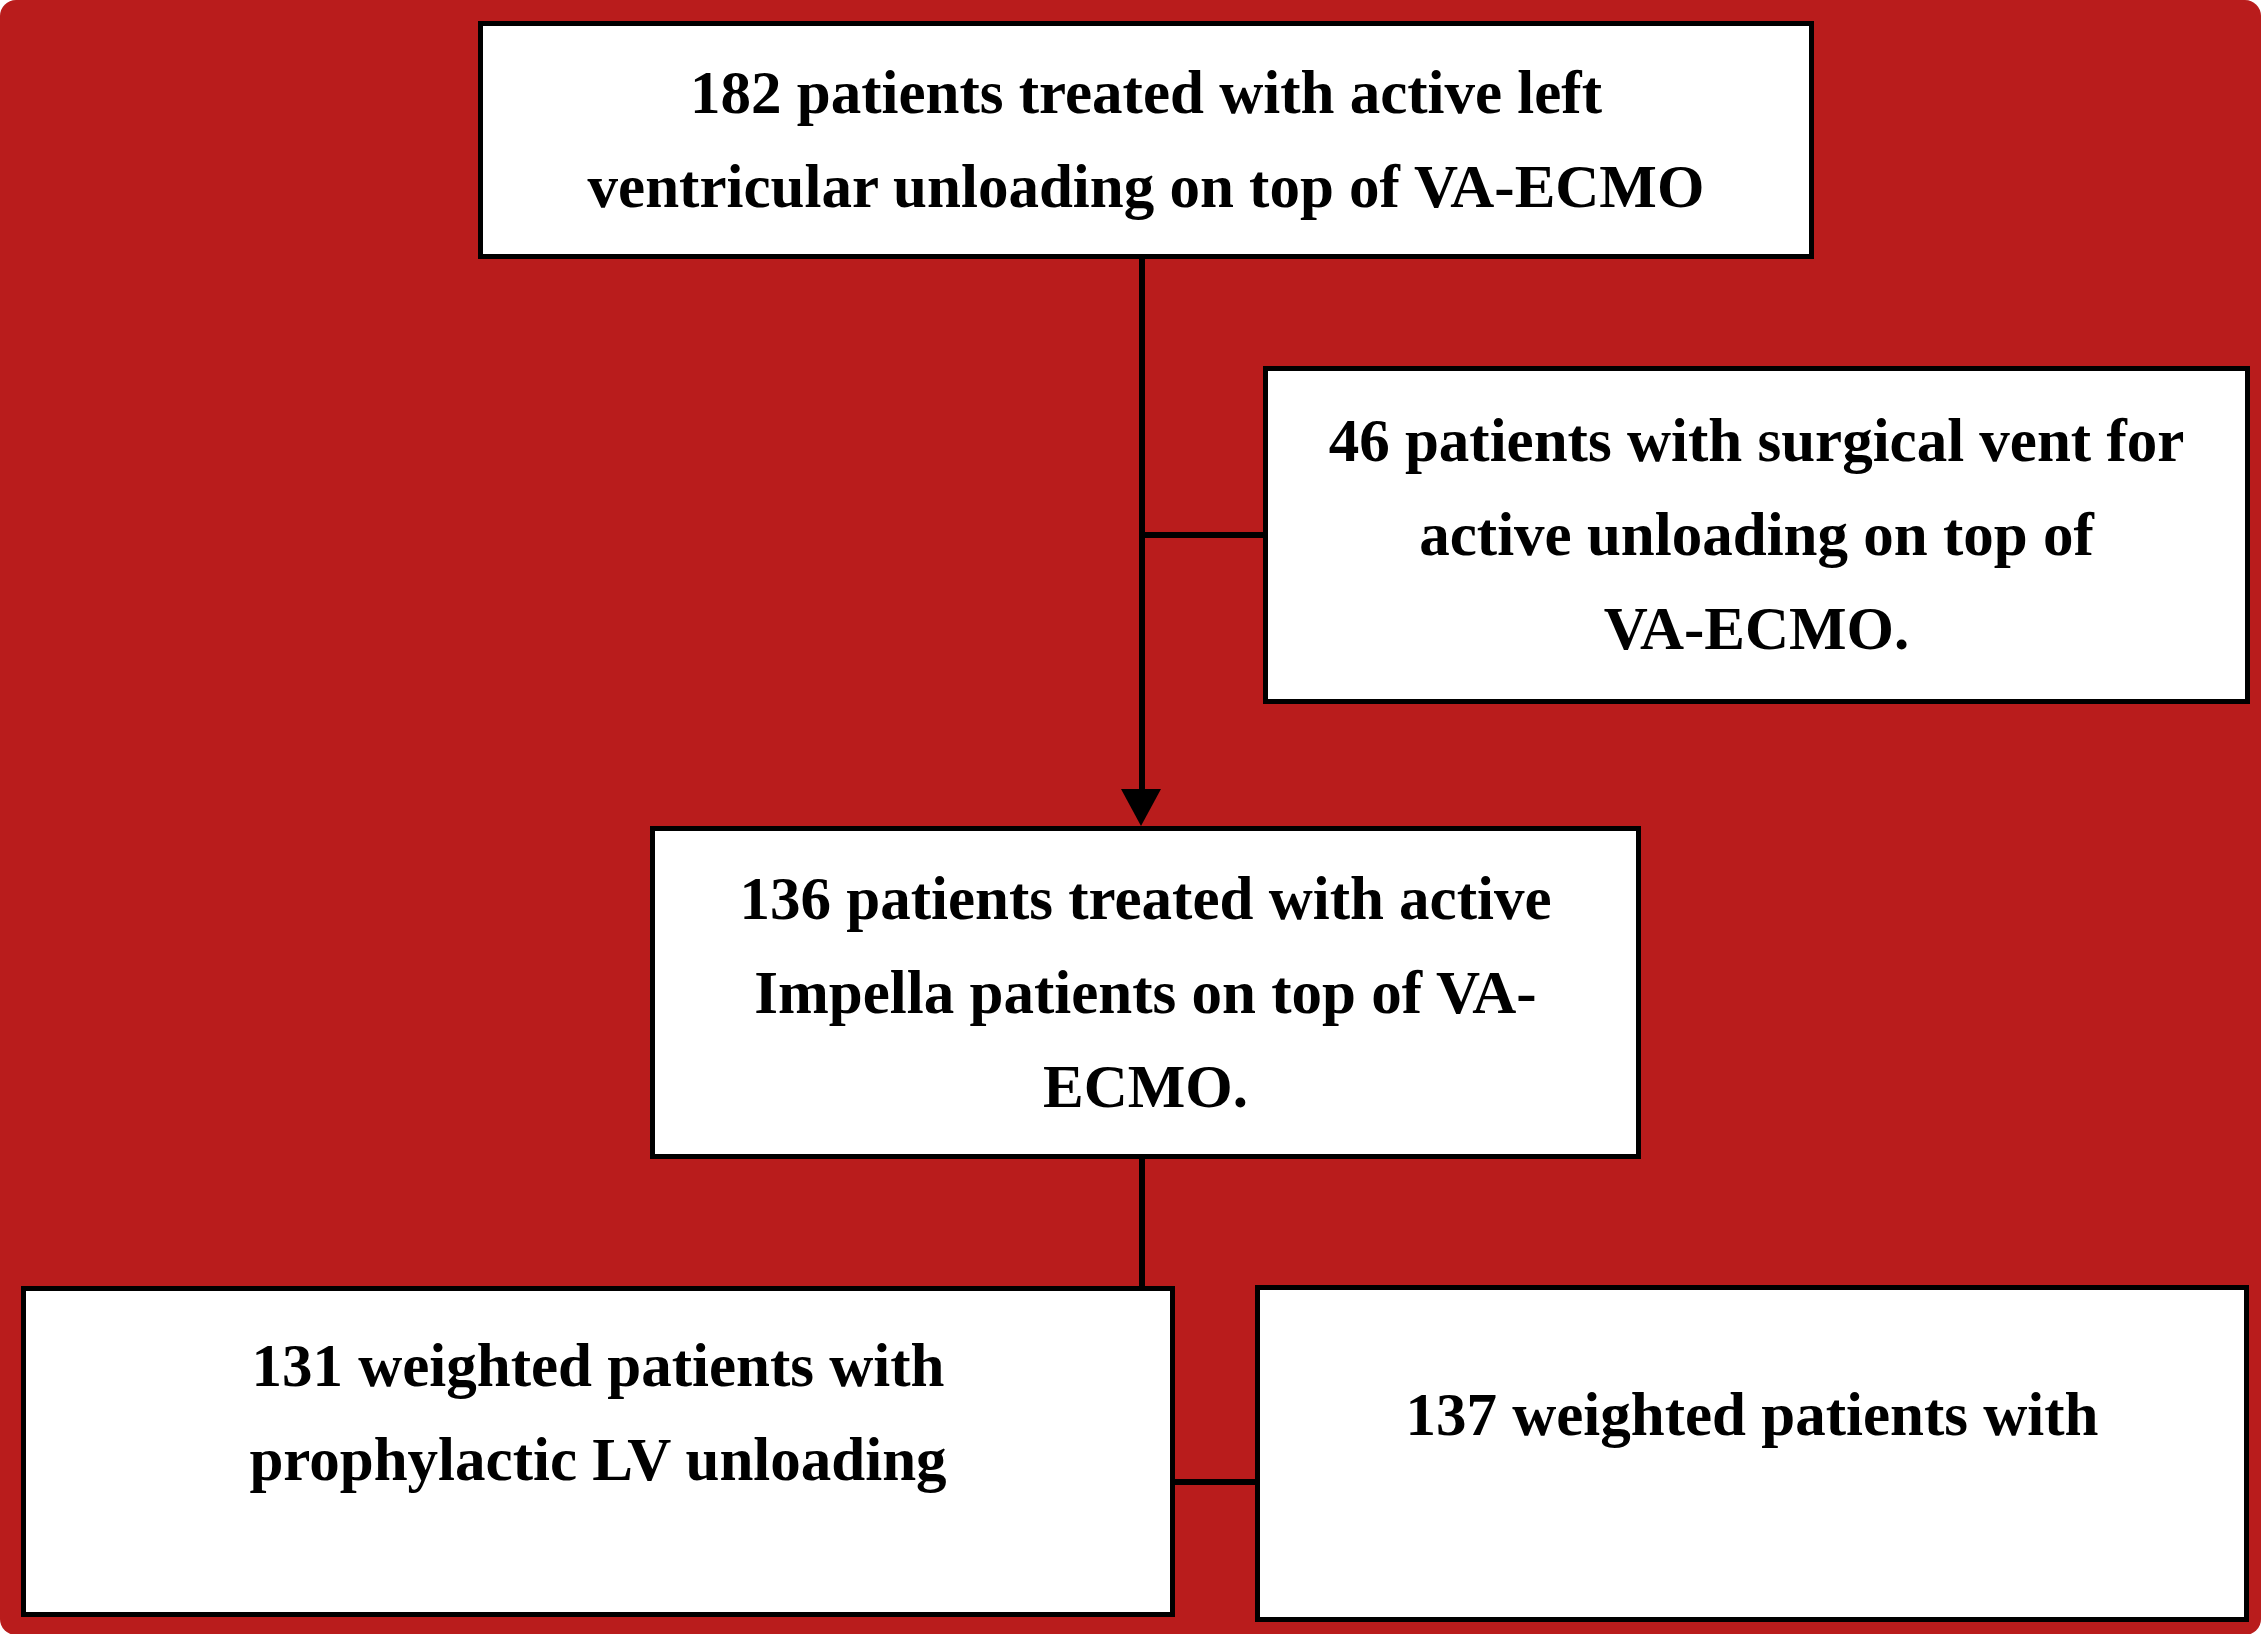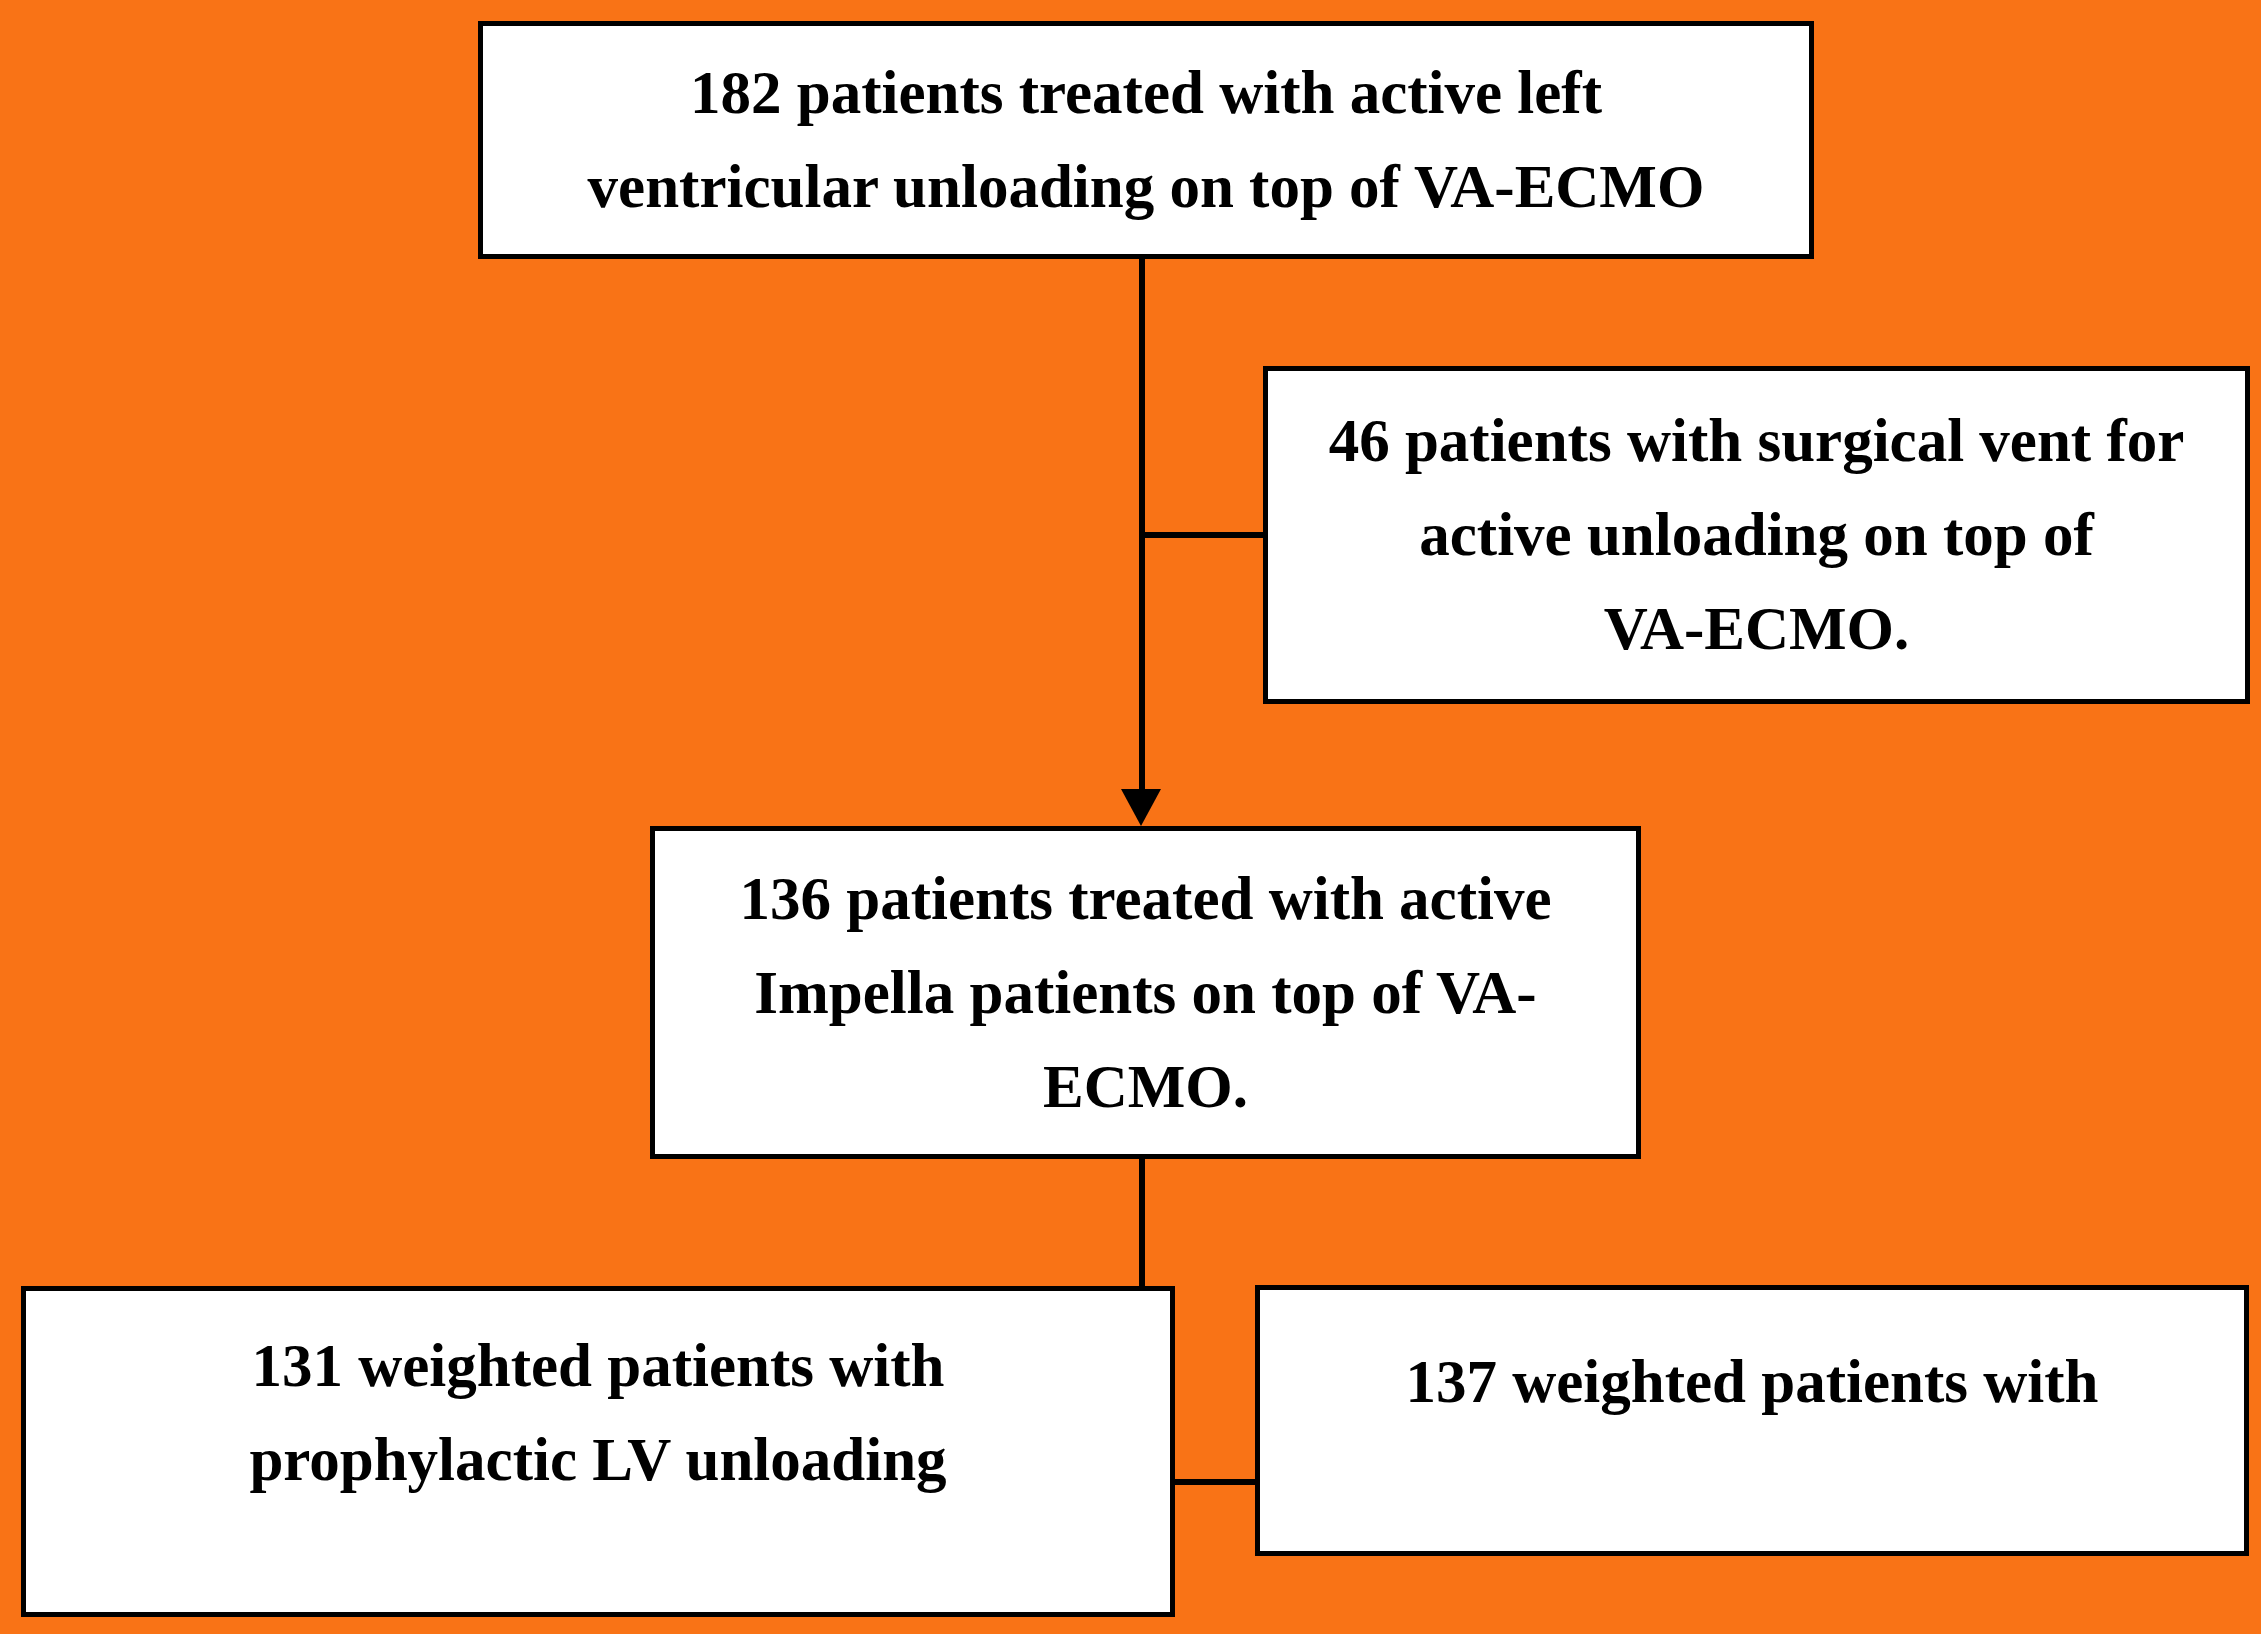--- a/index.html
+++ b/index.html
@@ -4,23 +4,24 @@
 <style>
   html, body {
     margin: 0;
     padding: 0;
     background: #ffffff;
   }
   #canvas {
     position: relative;
     width: 2261px;
     height: 1635px;
-    background: #f97316;
+    background: #b91c1c;
     overflow: hidden;
     font-family: "Liberation Serif", "DejaVu Serif", serif;
+    border-radius: 16px;
   }
   .box {
     position: absolute;
     box-sizing: border-box;
     background: #ffffff;
     border: 5.1px solid #000000;
     display: flex;
     flex-direction: column;
     justify-content: center;
     align-items: center;
@@ -30,21 +31,21 @@
     font-size: 61px;
   }
   .tline {
     line-height: 94px;
     white-space: nowrap;
   }
   #box-top          { left: 478px;  top: 21px;   width: 1336px; height: 238px; }
   #box-excluded     { left: 1263px; top: 366px;  width: 987px; height: 338px; }
   #box-middle       { left: 650px; top: 826px; width: 991px; height: 333px; }
   #box-bottom-left  { left: 21px;   top: 1286px; width: 1154px; height: 331px; padding-bottom: 77px; }
-  #box-bottom-right { left: 1255px; top: 1285px; width: 994px; height: 271px; padding-bottom: 77px; }
+  #box-bottom-right { left: 1255px; top: 1285px; width: 994px; height: 337px; padding-bottom: 77px; }
 
   .conn {
     position: absolute;
     background: #000000;
   }
   #vline-top      { left: 1139px; top: 259px;  width: 5.8px;   height: 532px; }
   #branch-h       { left: 1142px; top: 532px;  width: 126px; height: 5.8px;  }
   #vline-bottom   { left: 1139px; top: 1157px; width: 5.8px;   height: 290px; }
   #connector-h    { left: 1016px; top: 1479px; width: 241px; height: 5.8px;  }
 

